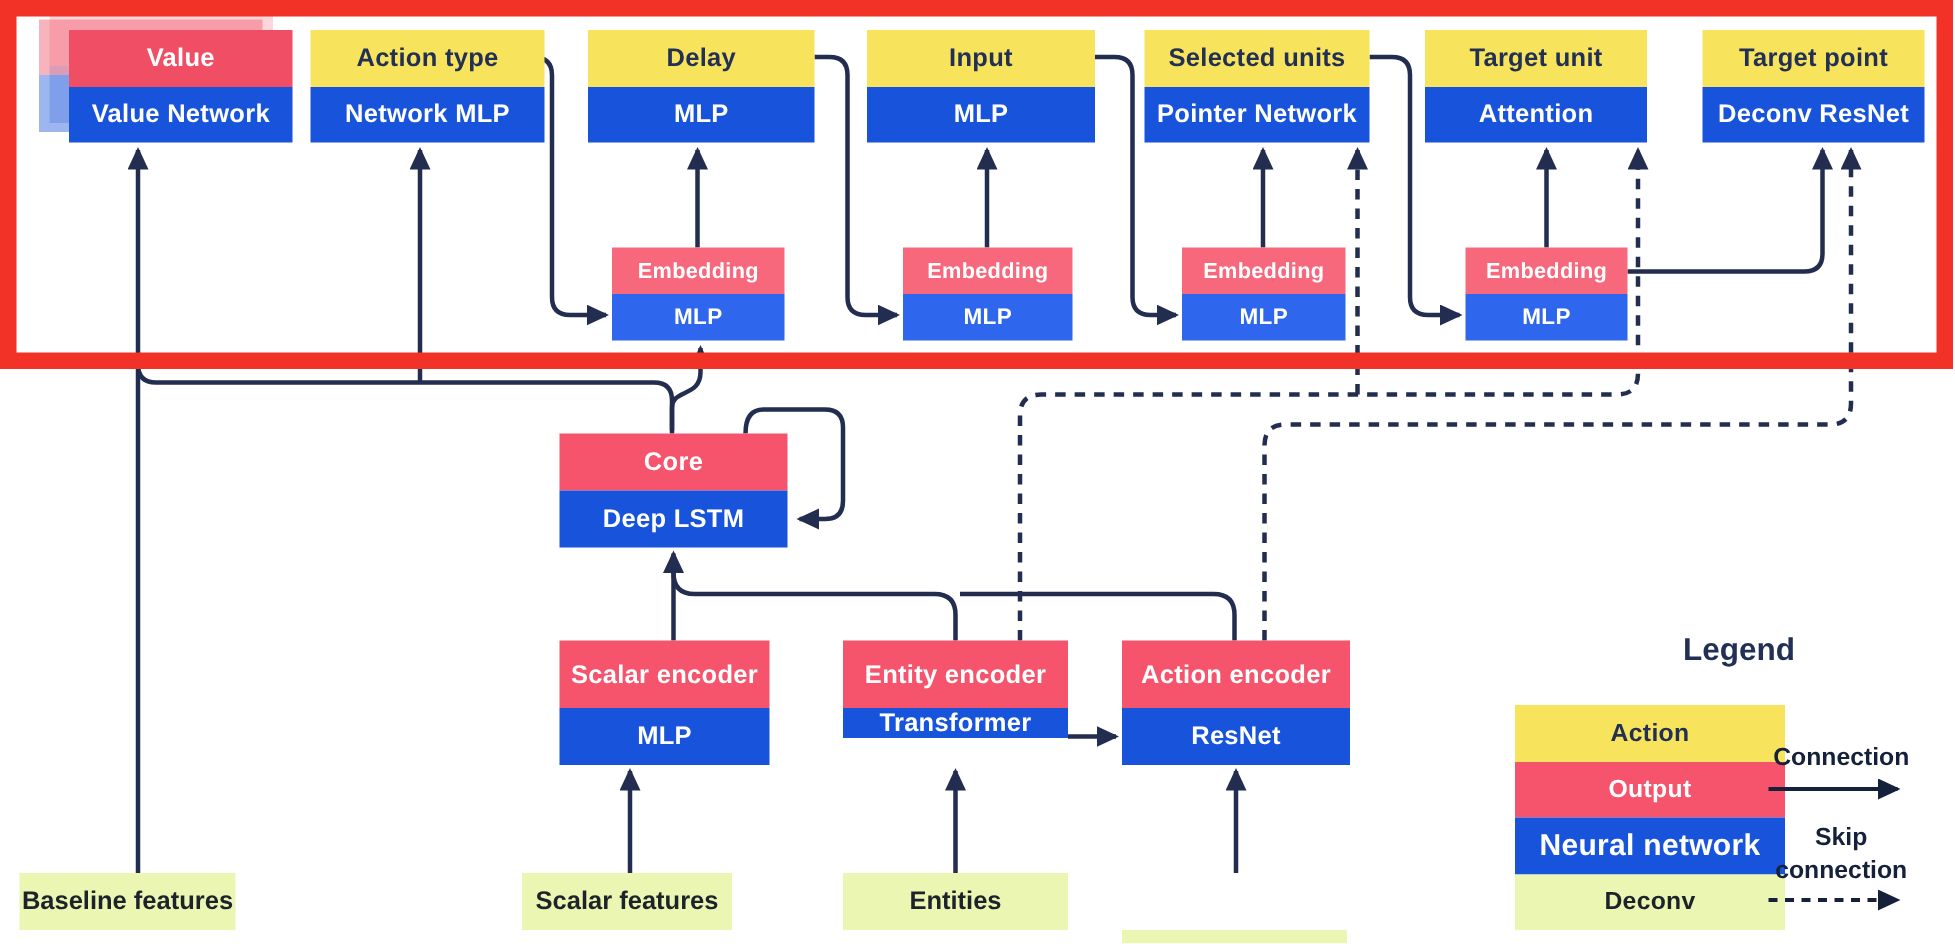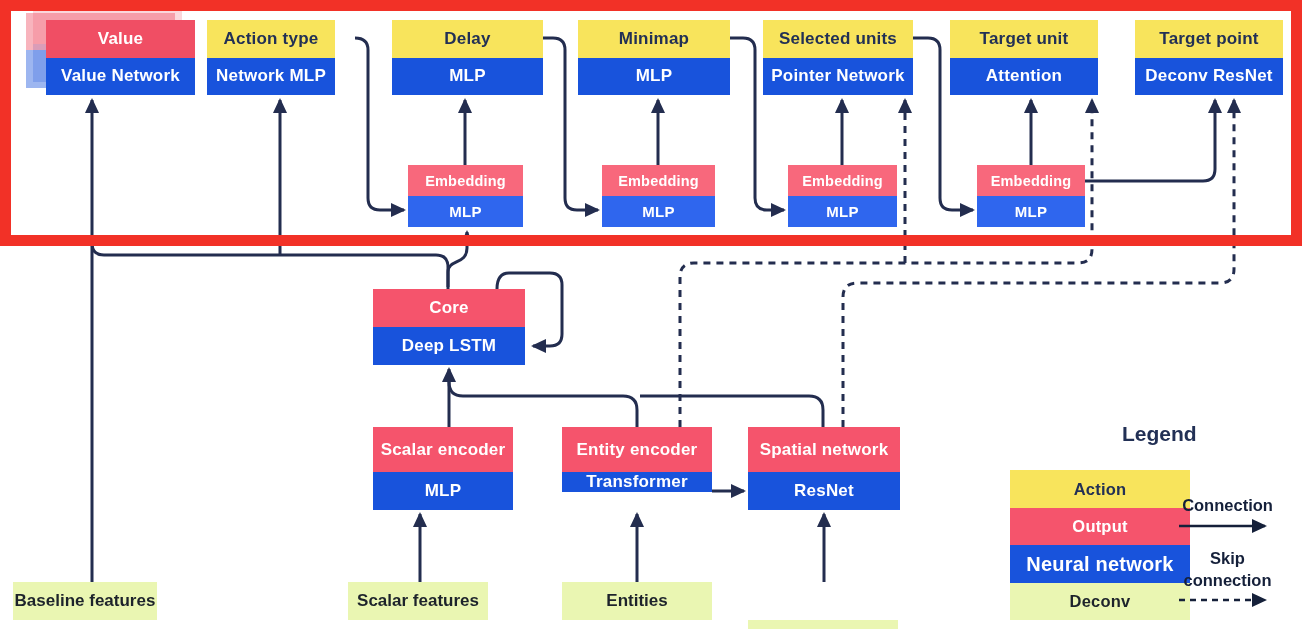--- a/index.html
+++ b/index.html
@@ -77,30 +77,30 @@
   </div>
   <div class="shadow-stack" style="left:26px;top:13px;width:149px;height:75px;opacity:0.42;">
     <div class="s-top" style="background:#f04e64;"></div>
       <div class="s-bot" style="background:#1853dc;"></div>
   </div>
 
   <div class="node" style="left:18px;top:20px;width:149px;height:75px;padding-left:28px;">
     <div class="row pink-dark">Value</div>
     <div class="row blue">Value Network</div>
   </div>
-  <div class="node" style="left:207px;top:20px;width:128px;height:75px;justify-content:space-between;">
+  <div class="node" style="left:207px;top:20px;width:156px;height:75px;justify-content:space-between;">
     <div class="row yellow">Action type</div>
     <div class="row blue">Network MLP</div>
   </div>
   <div class="node" style="left:392px;top:20px;width:151px;height:75px;">
     <div class="row yellow">Delay</div>
     <div class="row blue">MLP</div>
   </div>
   <div class="node" style="left:578px;top:20px;width:152px;height:75px;">
-    <div class="row yellow">Minimap</div>
+    <div class="row yellow">Input</div>
     <div class="row blue">MLP</div>
   </div>
   <div class="node" style="left:763px;top:20px;width:150px;height:75px;">
     <div class="row yellow">Selected units</div>
     <div class="row blue">Pointer Network</div>
   </div>
   <div class="node" style="left:950px;top:20px;width:148px;height:75px;">
     <div class="row yellow">Target unit</div>
     <div class="row blue">Attention</div>
   </div>
@@ -133,21 +133,21 @@
 
   <div class="node" style="left:373px;top:427px;width:140px;height:83px;">
     <div class="row pink" style="flex:0 0 45px;">Scalar encoder</div>
     <div class="row blue">MLP</div>
   </div>
   <div class="node" style="left:562px;top:427px;width:150px;height:58px;">
     <div class="row pink" style="flex:0 0 45px;">Entity encoder</div>
     <div class="row blue">Transformer</div>
   </div>
   <div class="node" style="left:748px;top:427px;width:152px;height:83px;">
-    <div class="row pink" style="flex:0 0 45px;">Spatial network</div>
+    <div class="row pink" style="flex:0 0 45px;">Action encoder</div>
     <div class="row blue">ResNet</div>
   </div>
 
   <div class="input-box" style="left:13px;top:582px;width:144px;height:38px;">Baseline features</div>
   <div class="input-box" style="left:348px;top:582px;width:140px;height:38px;">Scalar features</div>
   <div class="input-box" style="left:562px;top:582px;width:150px;height:38px;">Entities</div>
   <div class="input-box" style="left:748px;top:582px;width:150px;height:38px;margin-top:38px;">Minimap</div>
 
   <div id="red-frame"></div>
 

